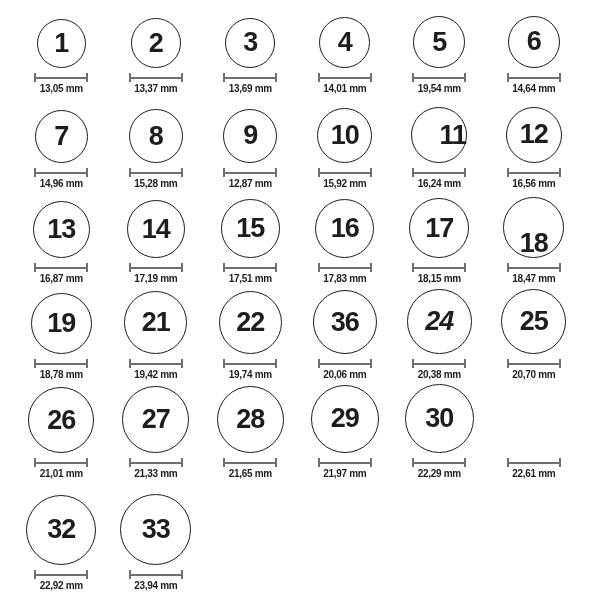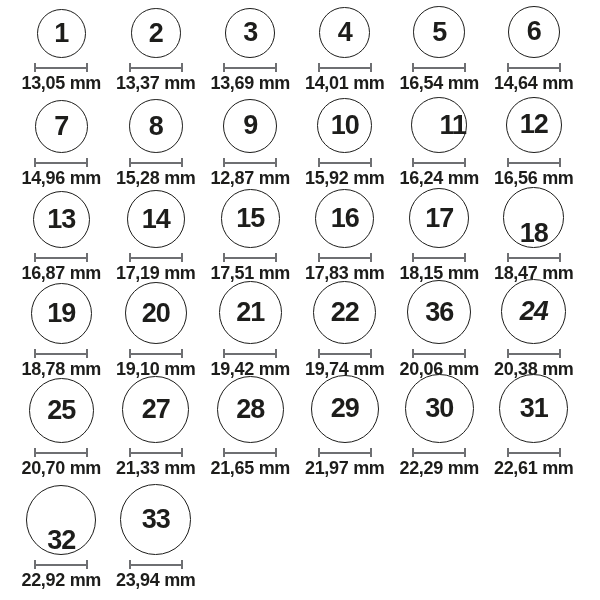--- a/index.html
+++ b/index.html
@@ -63,21 +63,21 @@
     position: absolute;
     left: 0;
     right: 0;
     top: 50%;
     transform: translateY(-50%);
     height: 2px;
     background: var(--bracket);
   }
   .dia-label {
     margin-top: 1px;
-    font-size: 18px;
+    font-size: 10px;
     font-weight: 700;
     letter-spacing: -0.3px;
     color: var(--stroke);
     white-space: nowrap;
   }
 </style>
 </head>
 <body>
 
 <div class="grid">
@@ -107,21 +107,21 @@
       <span class="num">4</span>
     </div>
     <div class="bracket"></div>
     <div class="dia-label">14,01 mm</div>
   </div>
     <div class="cell">
     <div class="circle" style="width: 51.72px; height: 51.72px;">
       <span class="num">5</span>
     </div>
     <div class="bracket"></div>
-    <div class="dia-label">16,54 mm</div>
+    <div class="dia-label">19,54 mm</div>
   </div>
     <div class="cell">
     <div class="circle" style="width: 52.4px; height: 52.4px;">
       <span class="num">6</span>
     </div>
     <div class="bracket"></div>
     <div class="dia-label">14,64 mm</div>
   </div>
     <div class="cell">
     <div class="circle" style="width: 53.08px; height: 53.08px;">
@@ -208,27 +208,20 @@
     <div class="dia-label">18,47 mm</div>
   </div>
     <div class="cell">
     <div class="circle" style="width: 61.24px; height: 61.24px;">
       <span class="num">19</span>
     </div>
     <div class="bracket"></div>
     <div class="dia-label">18,78 mm</div>
   </div>
     <div class="cell">
-    <div class="circle" style="width: 61.92px; height: 61.92px;">
-      <span class="num">20</span>
-    </div>
-    <div class="bracket"></div>
-    <div class="dia-label">19,10 mm</div>
-  </div>
-    <div class="cell">
     <div class="circle" style="width: 62.6px; height: 62.6px;">
       <span class="num">21</span>
     </div>
     <div class="bracket"></div>
     <div class="dia-label">19,42 mm</div>
   </div>
     <div class="cell">
     <div class="circle" style="width: 63.28px; height: 63.28px;">
       <span class="num">22</span>
     </div>
@@ -250,20 +243,27 @@
     <div class="dia-label">20,38 mm</div>
   </div>
     <div class="cell">
     <div class="circle" style="width: 65.32px; height: 65.32px;">
       <span class="num">25</span>
     </div>
     <div class="bracket"></div>
     <div class="dia-label">20,70 mm</div>
   </div>
     <div class="cell">
+    <div class="circle" style="width: 66px; height: 66px;">
+      <span class="num">26</span>
+    </div>
+    <div class="bracket"></div>
+    <div class="dia-label">21,01 mm</div>
+  </div>
+    <div class="cell">
     <div class="circle" style="width: 66.68px; height: 66.68px;">
       <span class="num">27</span>
     </div>
     <div class="bracket"></div>
     <div class="dia-label">21,33 mm</div>
   </div>
     <div class="cell">
     <div class="circle" style="width: 67.36px; height: 67.36px; text-align: right;">
       <span class="num">28</span>
     </div>
@@ -278,28 +278,25 @@
     <div class="dia-label">21,97 mm</div>
   </div>
     <div class="cell">
     <div class="circle" style="width: 68.72px; height: 68.72px;">
       <span class="num">30</span>
     </div>
     <div class="bracket"></div>
     <div class="dia-label">22,29 mm</div>
   </div>
     <div class="cell">
-    <div class="circle" style="width: 69.4px; height: 69.4px;">
-      <span class="num">31</span>
-    </div>
     <div class="bracket"></div>
     <div class="dia-label">22,61 mm</div>
   </div>
     <div class="cell">
-    <div class="circle" style="width: 70.08px; height: 70.08px; align-items: flex-end;">
+    <div class="circle" style="width: 70.08px; height: 70.08px;">
       <span class="num">32</span>
     </div>
     <div class="bracket"></div>
     <div class="dia-label">22,92 mm</div>
   </div>
     <div class="cell">
     <div class="circle" style="width: 70.76px; height: 70.76px;">
       <span class="num">33</span>
     </div>
     <div class="bracket"></div>

